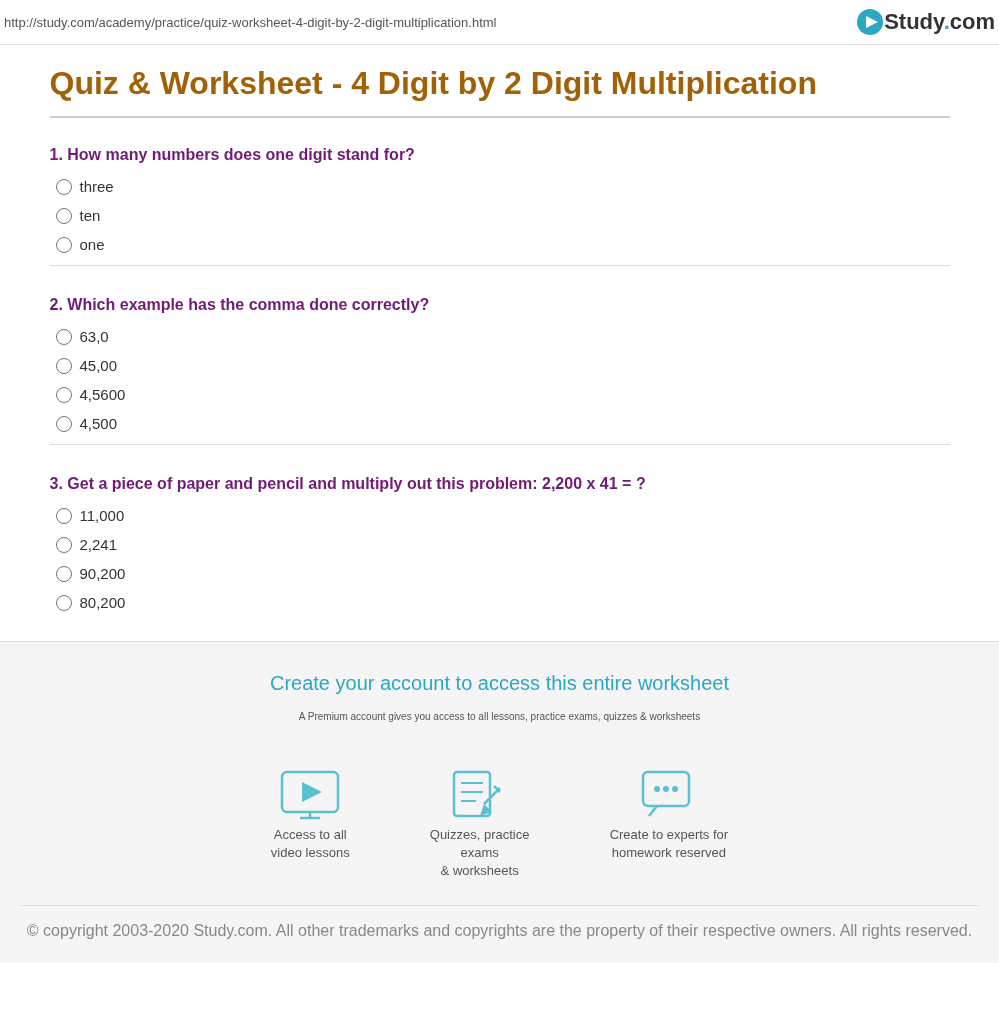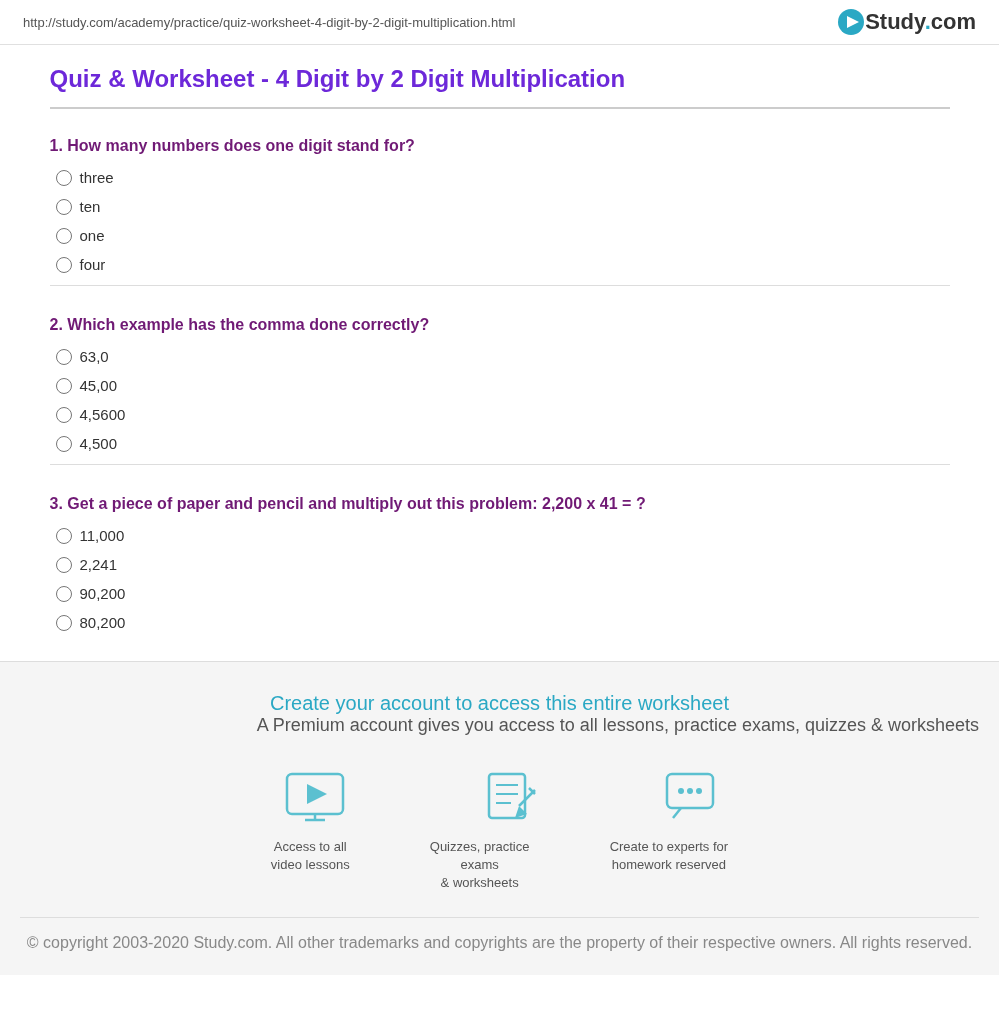--- a/index.html
+++ b/index.html
@@ -6,21 +6,21 @@
     body {
       font-family: Arial, sans-serif;
       background: #fff;
       color: #333;
       font-size: 16px;
     }
     .top-bar {
       display: flex;
       justify-content: space-between;
       align-items: center;
-      padding: 8px 23px;
+      padding: 8px 4px;
       border-bottom: 1px solid #e0e0e0;
       background: #fff;
     }
     .url-bar {
       font-size: 13px;
       color: #555;
     }
     .logo-area {
       display: flex;
       align-items: center;
@@ -28,23 +28,23 @@
     .logo-icon {
       width: 28px;
       height: 28px;
     }
     .main-content {
       max-width: 960px;
       margin: 0 auto;
       padding: 20px 30px 0 30px;
     }
     .page-title {
-      font-size: 24px;
+      font-size: 32px;
       font-weight: bold;
-      color: #6d28d9;
+      color: #a16207;
       margin-bottom: 28px;
       border-bottom: 2px solid #ccc;
       padding-bottom: 14px;
     }
     .question-block {
       margin-bottom: 30px;
     }
     .question-text {
       font-size: 16px;
       font-weight: bold;
@@ -76,39 +76,37 @@
     .footer-cta {
       background: #f5f5f5;
       border-top: 1px solid #ddd;
       padding: 30px 20px 20px 20px;
       text-align: center;
       margin-top: 20px;
     }
     .cta-title {
       font-size: 20px;
       color: #2aa8c4;
-      margin-bottom: 0;
+      margin-bottom: 16px;
     }
     .cta-sub {
-      font-size: 18px;
+      font-size: 10px;
       color: #555;
-      margin-bottom: 32px;
-      text-align: right;
+      margin-bottom: 44px;
     }
     .features-row {
       display: flex;
       justify-content: center;
       gap: 60px;
       margin-bottom: 24px;
     }
     .feature-item {
       display: flex;
       flex-direction: column;
-      align-items: flex-end;
-      gap: 10px;
+      align-items: center;
       max-width: 140px;
     }
     .feature-icon-box {
       width: 70px;
       height: 60px;
       display: flex;
       align-items: center;
       justify-content: center;
     }
     .feature-label {
@@ -154,24 +152,20 @@
           <label class="option-label" for="q1a">three</label>
         </div>
         <div class="option-row">
           <input type="radio" name="q1" id="q1b" style="">
           <label class="option-label" for="q1b">ten</label>
         </div>
         <div class="option-row">
           <input type="radio" name="q1" id="q1c" style="">
           <label class="option-label" for="q1c">one</label>
         </div>
-        <div class="option-row">
-          <input type="radio" name="q1" id="q1d" style="">
-          <label class="option-label" for="q1d">four</label>
-        </div>
         <hr class="divider">
       </div>
       <div class="question-block">
         <div class="question-text">2. Which example has the comma done correctly?</div>
         <div class="option-row">
           <input type="radio" name="q2" id="q2a" style="">
           <label class="option-label" for="q2a">63,0</label>
         </div>
         <div class="option-row">
           <input type="radio" name="q2" id="q2b" style="">

